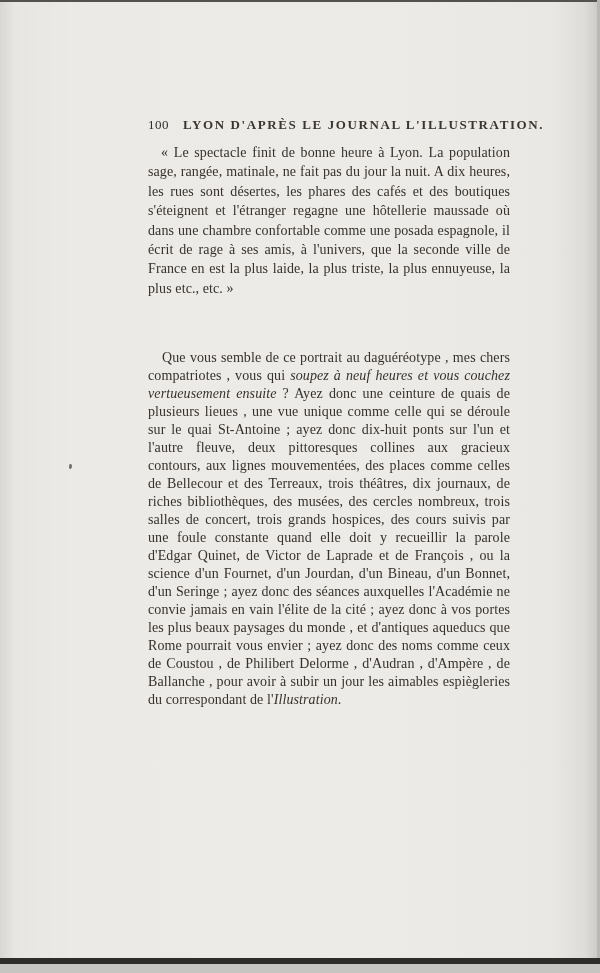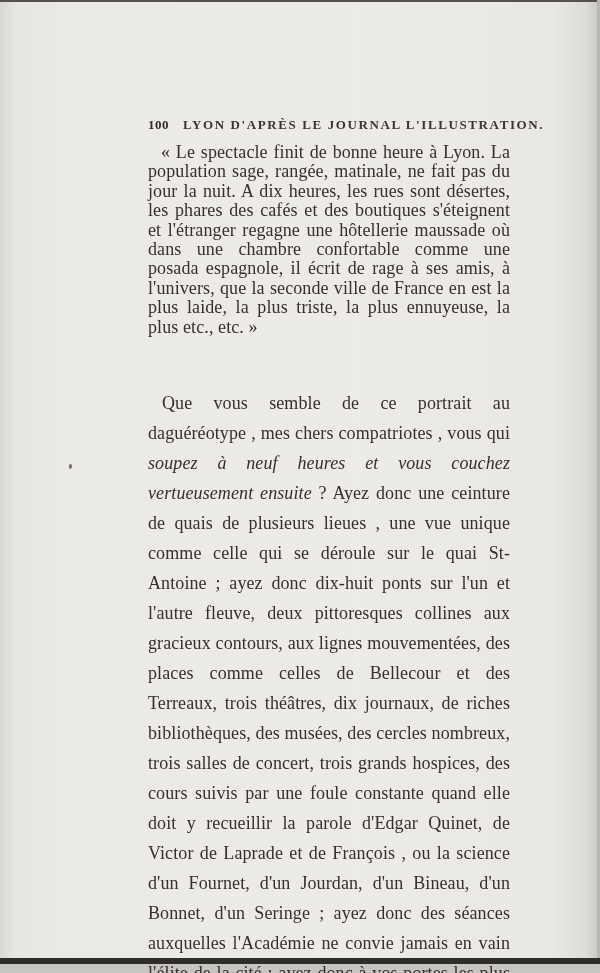--- a/index.html
+++ b/index.html
@@ -66,44 +66,44 @@
     color: #35312a;
   }
   .header {
     display: flex;
     align-items: baseline;
     gap: 14px;
     margin-bottom: 10px;
   }
   .pagenum {
     font-size: 13px;
-    font-weight: 700;
+    font-weight: 400;
     letter-spacing: .5px;
     color: #302c26;
   }
   .running-title {
     font-size: 13px;
     font-weight: 700;
     letter-spacing: 1.6px;
     color: #3a362f;
     white-space: nowrap;
   }
   p {
     margin: 0;
     text-align: justify;
-    font-size: 18px;
+    font-size: 14px;
   }
   p.quote {
     line-height: 19.4px;
     text-indent: 13px;
     margin-bottom: 51px;
     letter-spacing: .1px;
   }
   p.main {
-    line-height: 30px;
+    line-height: 18px;
     text-indent: 14px;
     letter-spacing: .1px;
   }
   p.closing {
     line-height: 21.4px;
     text-indent: 14px;
     letter-spacing: .1px;
   }
   em {
     font-style: italic;

